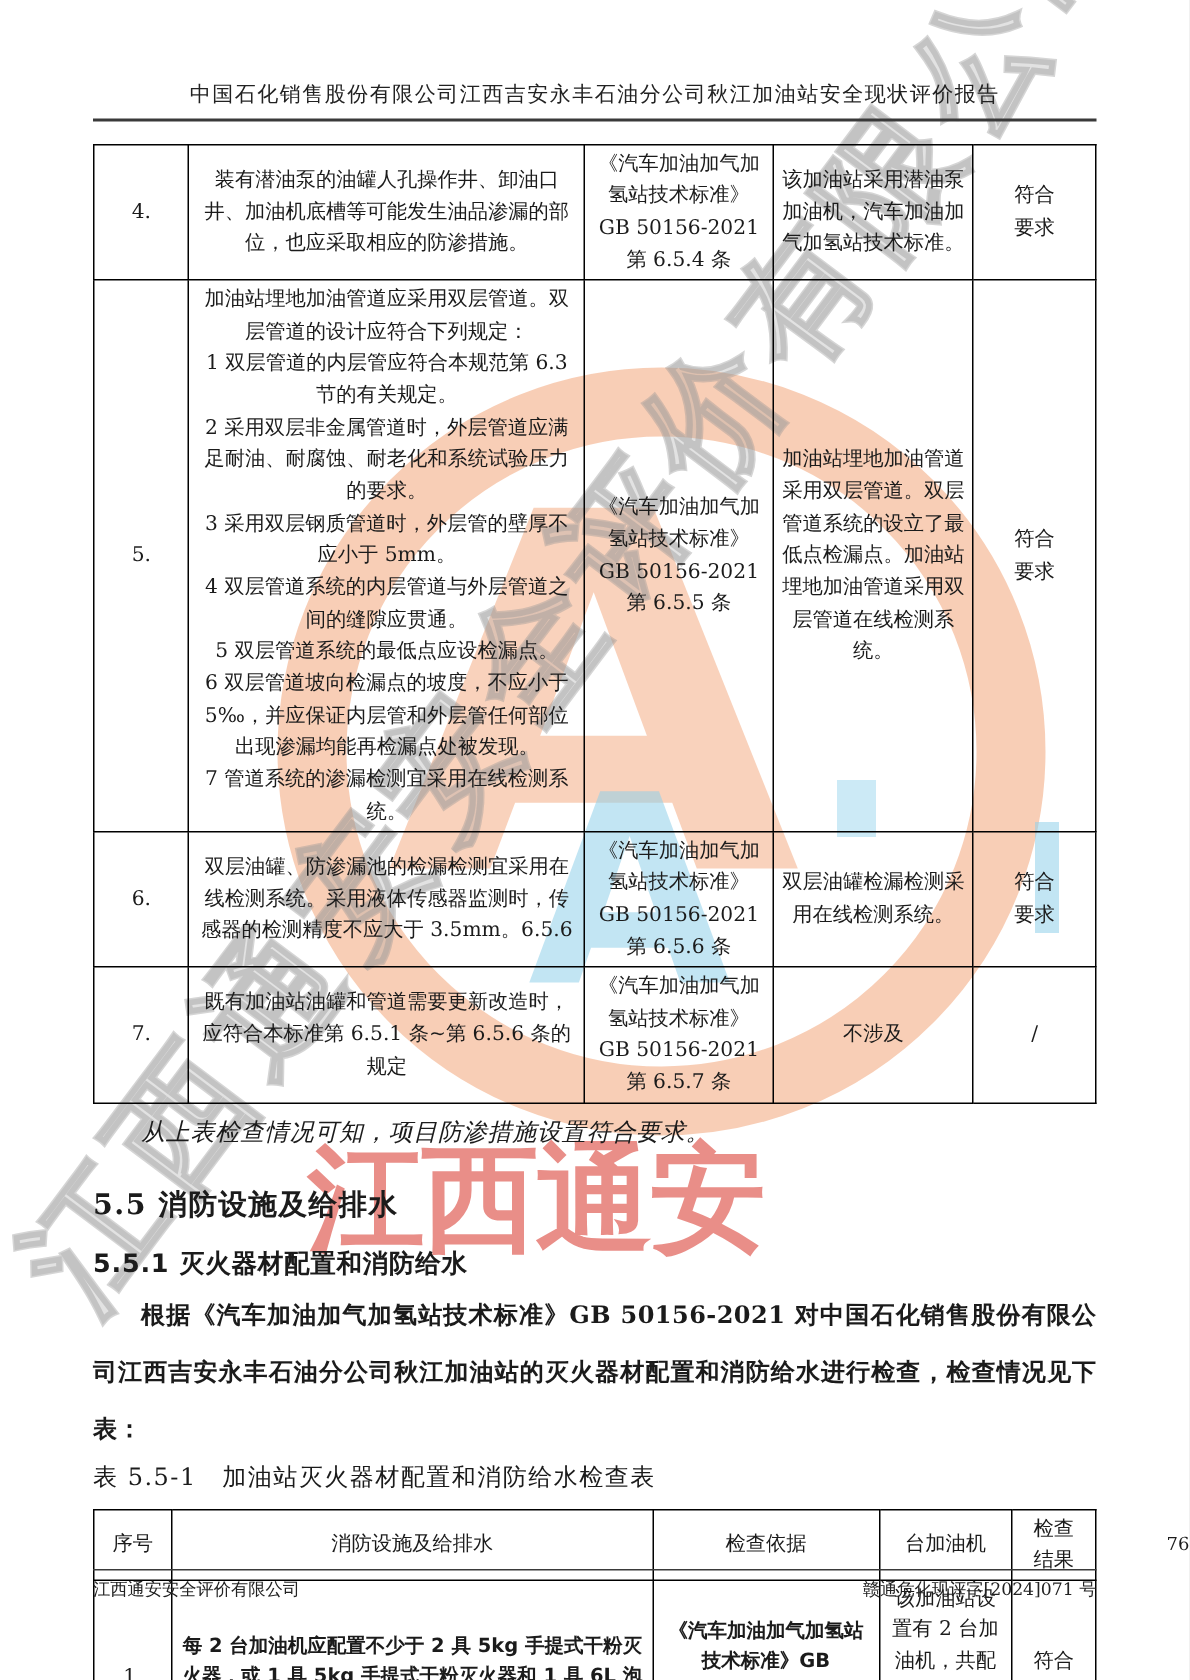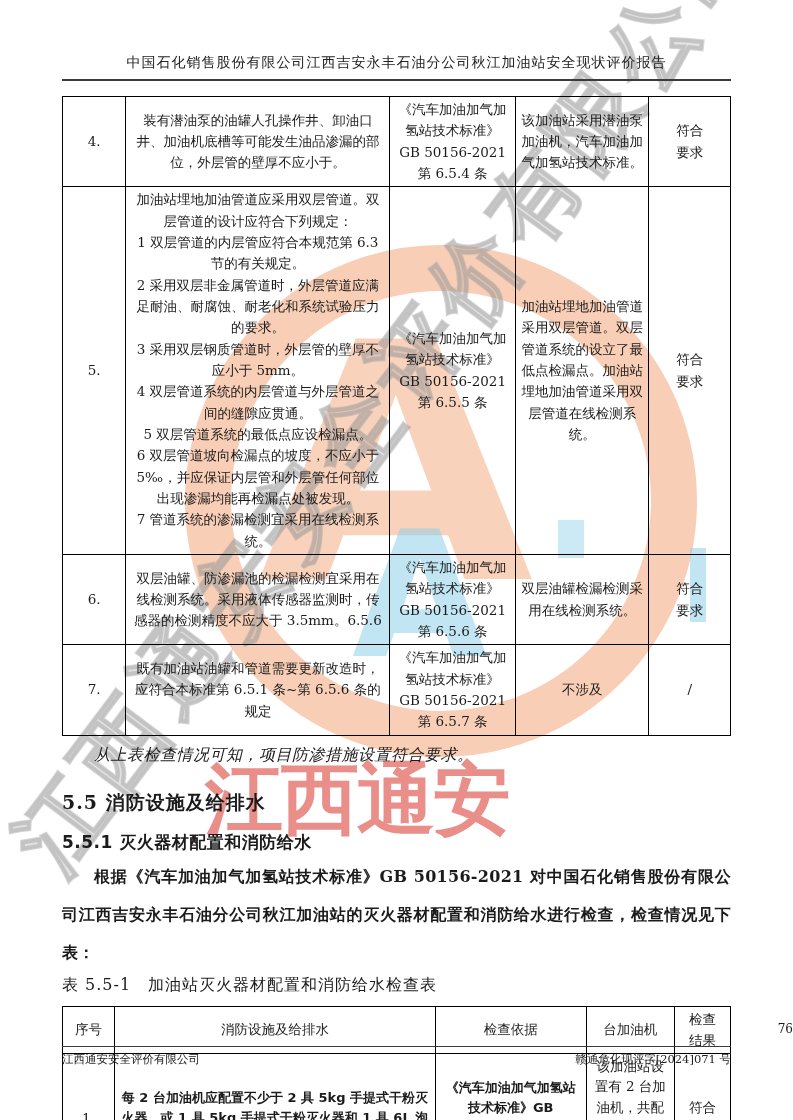--- a/index.html
+++ b/index.html
@@ -94,21 +94,21 @@
       <colgroup>
         <col style="width:9.5%">
           <col style="width:39.5%">
           <col style="width:18.8%">
           <col style="width:20%">
           <col style="width:12.2%">
       </colgroup>
       <tbody>
         <tr class="r74">
           <td>4.</td>
-          <td class="pre">装有潜油泵的油罐人孔操作井、卸油口井、加油机底槽等可能发生油品渗漏的部位，外层管的壁厚不应小于。</td>
+          <td class="pre">装有潜油泵的油罐人孔操作井、卸油口井、加油机底槽等可能发生油品渗漏的部位，也应采取相应的防渗措施。</td>
           <td>《汽车加油加气加氢站技术标准》GB 50156-2021 第 6.5.4 条</td>
           <td>该加油站采用潜油泵加油机，汽车加油加气加氢站技术标准。</td>
           <td class="pre">符合
 要求</td>
         </tr>
         <tr class="r310">
           <td>5.</td>
           <td class="pre">加油站埋地加油管道应采用双层管道。双层管道的设计应符合下列规定：
 1 双层管道的内层管应符合本规范第 6.3 节的有关规定。
 2 采用双层非金属管道时，外层管道应满足耐油、耐腐蚀、耐老化和系统试验压力的要求。

